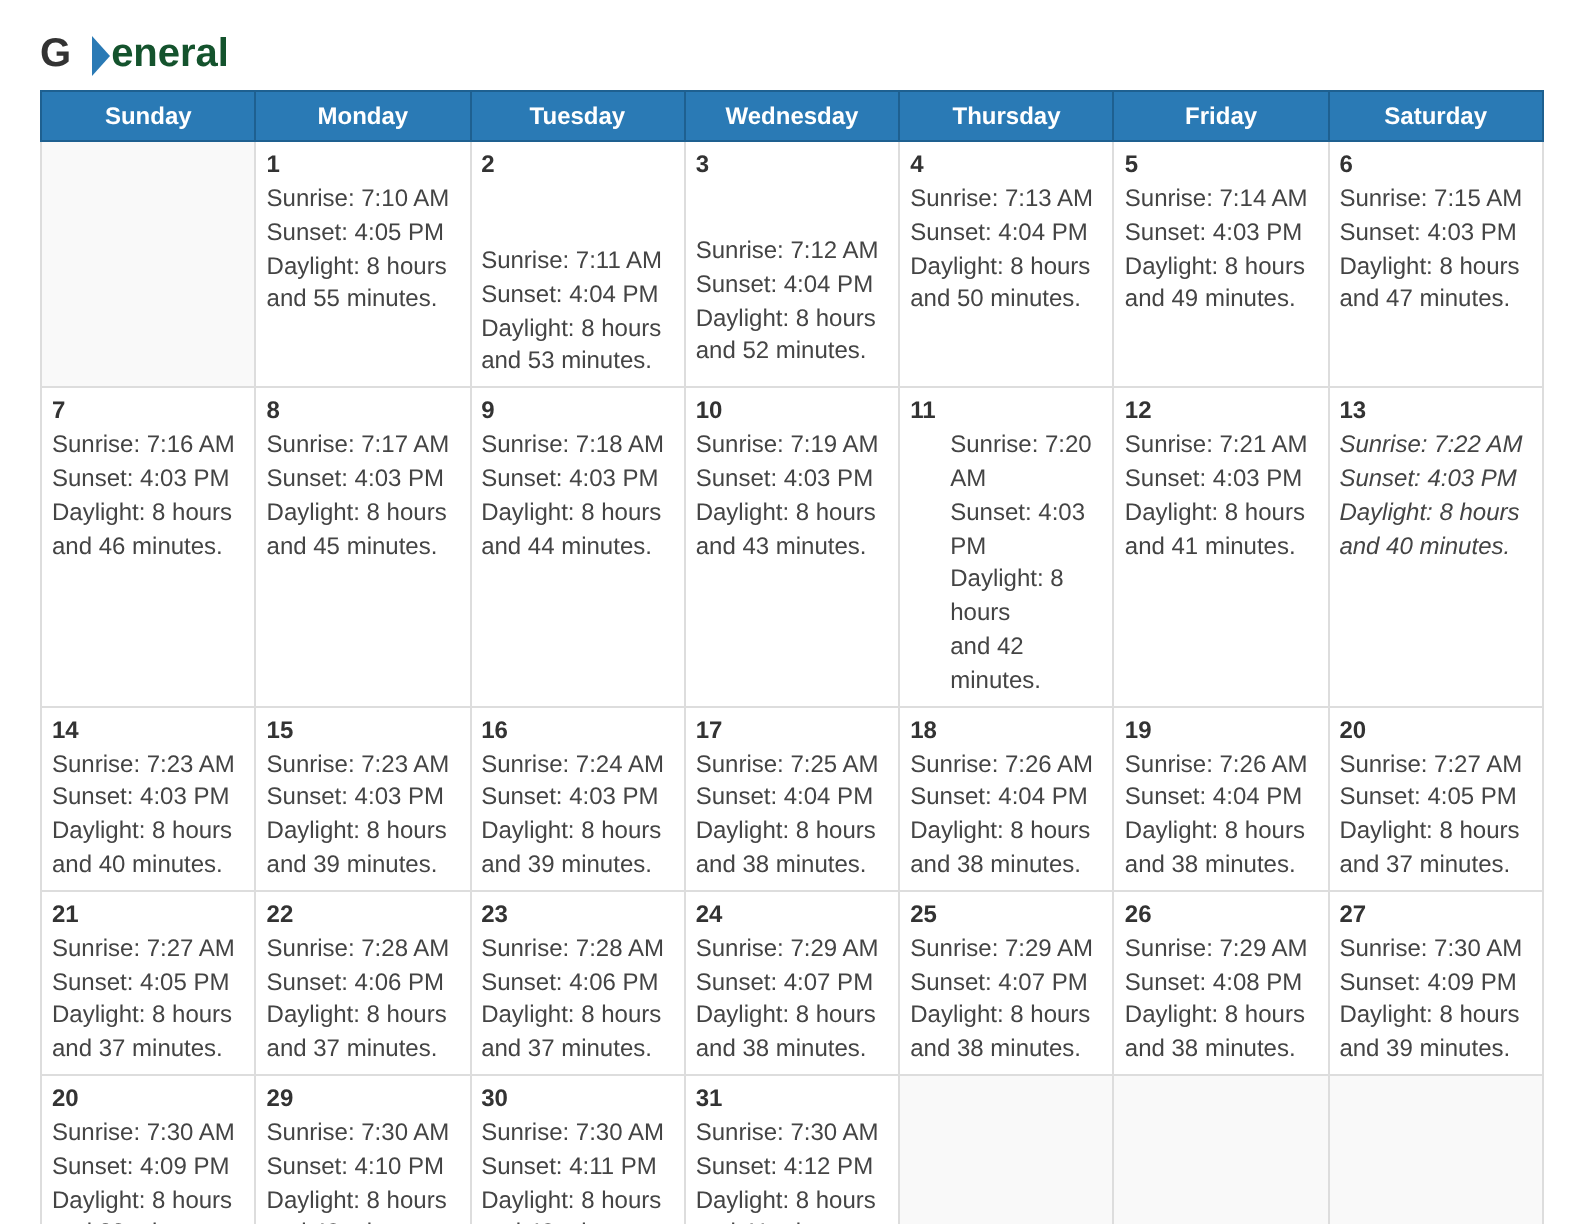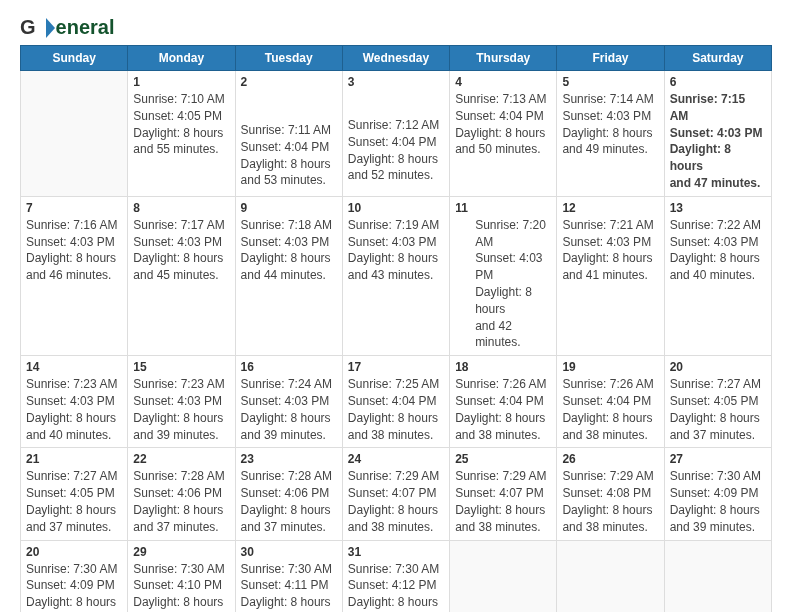--- a/index.html
+++ b/index.html
@@ -165,21 +165,21 @@
           </td>
           <td>
             <span class="day-number">5</span>
             <div class="day-info" style="white-space: pre-line;">Sunrise: 7:14 AM
 Sunset: 4:03 PM
 Daylight: 8 hours
 and 49 minutes.</div>
           </td>
           <td>
             <span class="day-number">6</span>
-            <div class="day-info" style="white-space: pre-line; font-weight: bold;">Sunrise: 7:15 AM
+            <div class="day-info" style="white-space: pre-line;">Sunrise: 7:15 AM
 Sunset: 4:03 PM
 Daylight: 8 hours
 and 47 minutes.</div>
           </td>
         </tr>
         <tr>
           <td>
             <span class="day-number">7</span>
             <div class="day-info" style="white-space: pre-line;">Sunrise: 7:16 AM
 Sunset: 4:03 PM
@@ -216,21 +216,21 @@
           </td>
           <td>
             <span class="day-number">12</span>
             <div class="day-info" style="white-space: pre-line;">Sunrise: 7:21 AM
 Sunset: 4:03 PM
 Daylight: 8 hours
 and 41 minutes.</div>
           </td>
           <td>
             <span class="day-number">13</span>
-            <div class="day-info" style="white-space: pre-line;">Sunrise: 7:22 AM
+            <div class="day-info" style="white-space: pre-line; font-style: italic;">Sunrise: 7:22 AM
 Sunset: 4:03 PM
 Daylight: 8 hours
 and 40 minutes.</div>
           </td>
         </tr>
         <tr>
           <td>
             <span class="day-number">14</span>
             <div class="day-info" style="white-space: pre-line;">Sunrise: 7:23 AM
 Sunset: 4:03 PM

